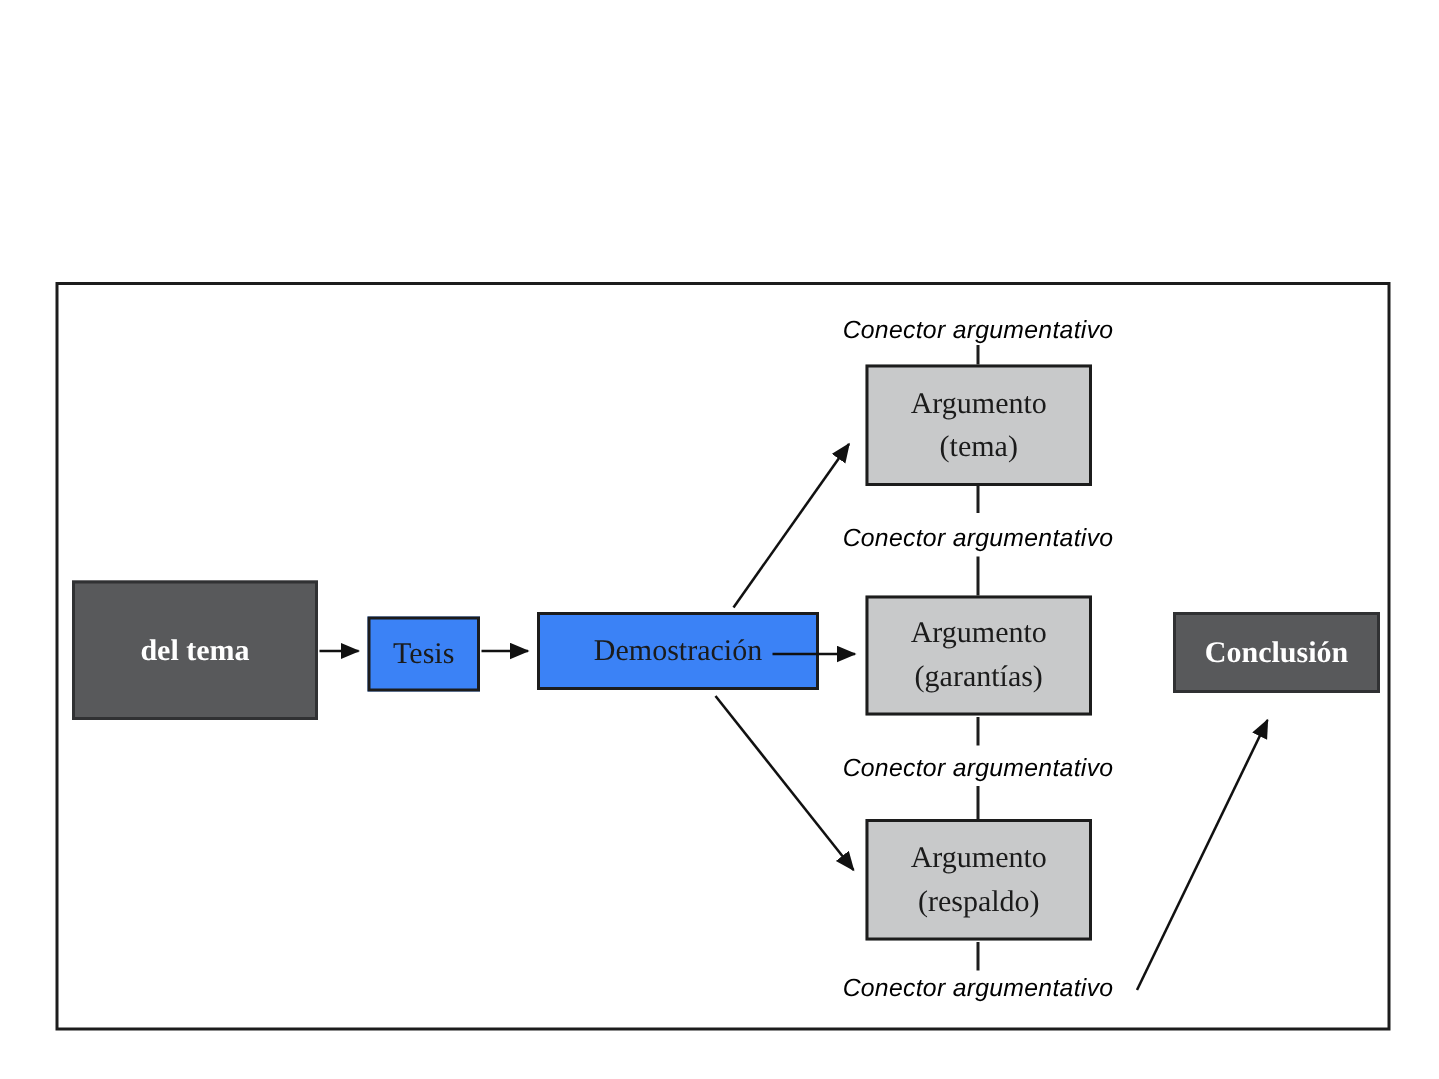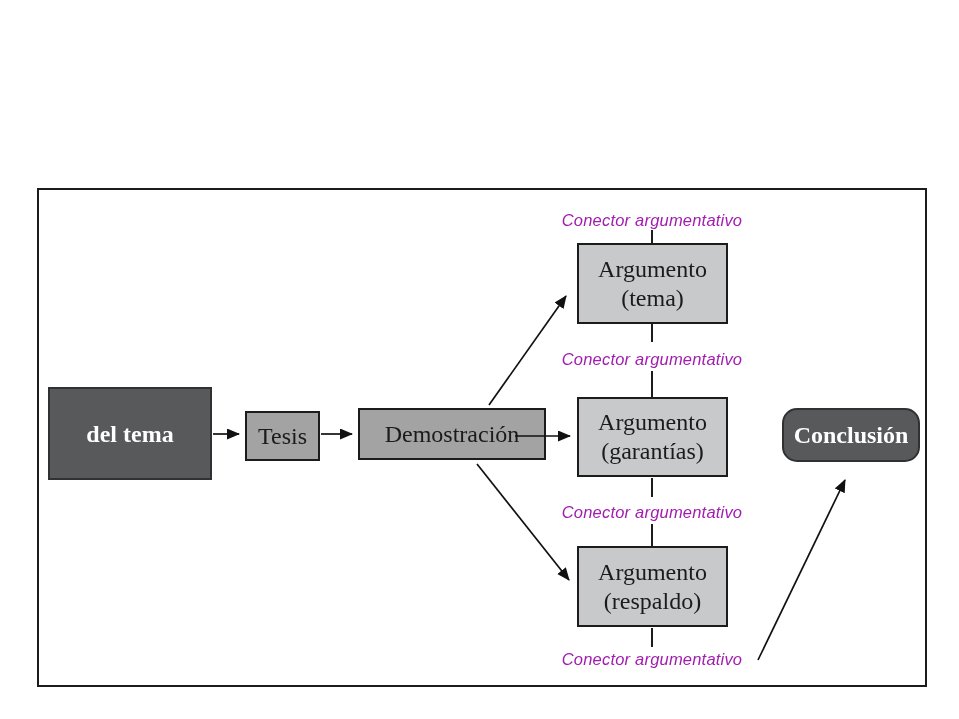--- a/index.html
+++ b/index.html
@@ -7,37 +7,37 @@
     position:relative;width:959px;height:719px;background:#ffffff;overflow:hidden;
     font-family:"Liberation Serif", serif;
   }
   .frame{
     position:absolute;left:37px;top:188px;width:890px;height:499px;
     border:2px solid #1c1c1c;box-sizing:border-box;background:#fff;
   }
   .node{
     position:absolute;box-sizing:border-box;
     display:flex;flex-direction:column;align-items:center;justify-content:center;
-    text-align:center;line-height:29px;font-size:24px;color:#1b1b1b;
+    text-align:center;line-height:29px;font-size:20px;color:#1b1b1b;
   }
   .node .l{display:block;}
   .dark{
     background:var(--dark-box,#58595b);color:#ffffff;font-weight:bold;
     border:2px solid #303133;line-height:30px;
   }
   .lightbox{
     background:var(--light-box,#c8c9ca);border:2px solid #1c1c1c;
   }
   .whitebox{
-    background:#a3a3a3;border:2px solid #1c1c1c;
+    background:#3b82f6;border:2px solid #1c1c1c;
   }
   .conn{
     position:absolute;width:250px;text-align:center;
     font-family:"Liberation Sans", sans-serif;font-style:italic;
-    font-size:16.5px;color:#a21caf;letter-spacing:0.2px;
+    font-size:16.5px;color:#000000;letter-spacing:0.2px;
   }
   .vline{
     position:absolute;width:2px;background:var(--line,#1c1c1c);
     transform:translateX(-50%);left:652px;
   }
   svg.arrows{position:absolute;left:0;top:0;pointer-events:none;}
 </style>
 </head>
 <body>
 
@@ -65,21 +65,21 @@
   <div class="node lightbox" style="left:577px;top:397px;width:151px;height:80px;">
     <span class="l">Argumento</span>
     <span class="l">(garantías)</span>
   </div>
 
   <div class="node lightbox" style="left:577px;top:546px;width:151px;height:81px;">
     <span class="l">Argumento</span>
     <span class="l">(respaldo)</span>
   </div>
 
-  <div class="node dark" style="left:782px;top:408px;width:138px;height:54px;border-radius:15px;">
+  <div class="node dark" style="left:782px;top:408px;width:138px;height:54px;">
     <span class="l">Conclusión</span>
   </div>
 
   <div class="conn" style="left:527px;top:211px;">Conector argumentativo</div>
   <div class="conn" style="left:527px;top:350px;">Conector argumentativo</div>
   <div class="conn" style="left:527px;top:503px;">Conector argumentativo</div>
   <div class="conn" style="left:527px;top:650px;">Conector argumentativo</div>
 
   <div class="vline" style="top:230px;height:13px;"></div>
   <div class="vline" style="top:324px;height:18px;"></div>

